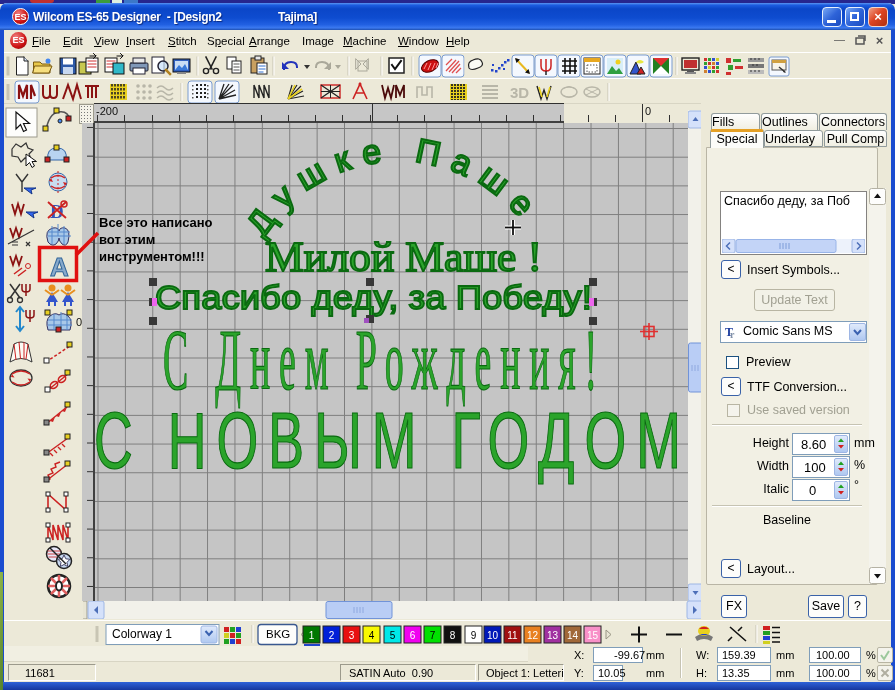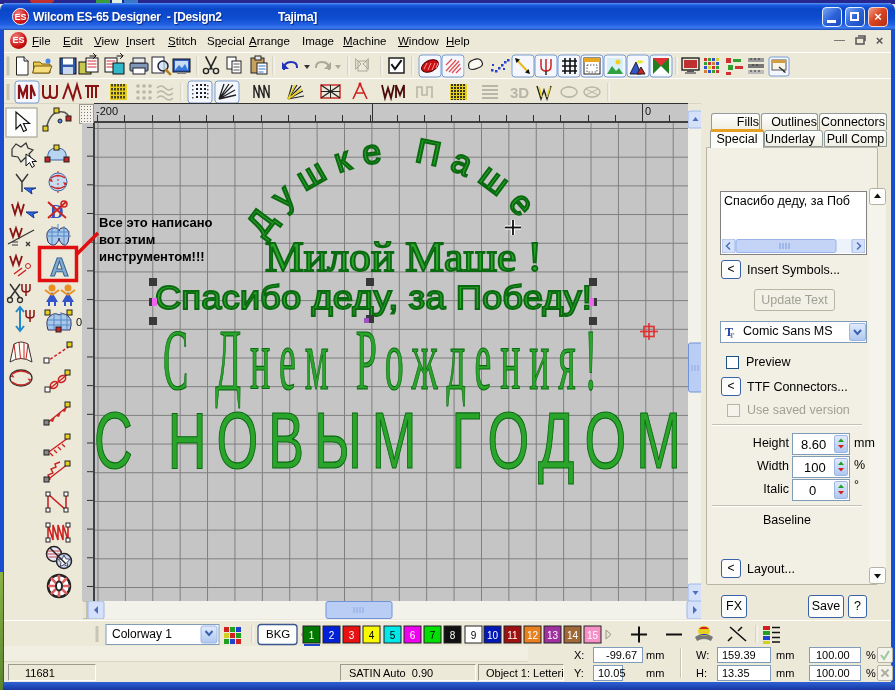--- a/index.html
+++ b/index.html
@@ -479,21 +479,21 @@
 <ellipse cx="55" cy="482" rx="3" ry="4.5" fill="#fff" stroke="#222" stroke-width="2"></ellipse>
 </svg>
 </div>
 
 <svg class="a" style="left:70px;top:225px;z-index:30;" width="32" height="36">
     <line x1="6" y1="30" x2="28" y2="8" stroke="#E01010" stroke-width="3.5"></line>
   </svg>
 
 <div class="a" style="left:79px;top:104px;width:15px;height:20px;background:#F4F2E8;border:1px solid #9C9A8C;background-image:radial-gradient(#777 0.8px,transparent 1px);background-size:3px 3px;background-position:3px 6px;"></div>
 
-<div class="a" style="left:94px;top:103px;width:594px;height:20px;background:#C6C6C6;border-top:1.5px solid #303030;border-bottom:2px solid #404040;">
+<div class="a" style="left:94px;top:103px;width:470px;height:20px;background:#C6C6C6;border-top:1.5px solid #303030;border-bottom:2px solid #404040;">
  <div class="a" style="left:3px;top:11px;width:589px;height:7px;background:repeating-linear-gradient(90deg,#303030 0px,#303030 1px,transparent 1px,transparent 27.25px);"></div>
  <div class="a" style="left:278px;top:0;width:1px;height:18px;background:#303030;"></div>
  <div class="a" style="left:548px;top:0;width:1px;height:18px;background:#303030;"></div>
  <div class="a" style="left:2px;top:1px;font-size:11px;color:#111;">-200</div>
  <div class="a" style="left:281px;top:1px;font-size:11px;color:#111;margin-top:16px;">-100</div>
  <div class="a" style="left:551px;top:1px;font-size:11px;color:#111;">0</div>
 </div>
 
 <div class="a" style="left:82px;top:123px;width:13px;height:478px;background:#C6C6C6;border-right:2px solid #404040;">
  <div class="a" style="left:5px;top:0;width:6px;height:478px;background:repeating-linear-gradient(transparent 0px,transparent 4px,#303030 4px,#303030 5px,transparent 5px,transparent 28.7px) repeat-y;background-size:6px 28.7px;"></div>
@@ -566,22 +566,22 @@
       <path d="M15 5 l-4 4 4 4 z" fill="#4D6FB8"></path>
 <rect x="604" y="0" width="16" height="18" rx="2" fill="#D5E1FA" stroke="#9EB6E4"></rect>
       <path d="M610 5 l4 4 -4 4 z" fill="#4D6FB8"></path>
 <rect x="243" y="0.5" width="66" height="17" rx="2" fill="#B9CDF5" stroke="#7193D8"></rect>
       <path d="M271 6 v6 M274 6 v6 M277 6 v6 M280 6 v6" stroke="#8FA8DF"></path>
 </svg>
 </div>
 
 <div class="a" id="rpanel" style="left:701px;top:103px;width:190px;height:517px;background:#ECE9D8;font-size:12.5px;">
 
-<div class="a" style="left:10px;top:10px;width:49px;height:17px;background:linear-gradient(#FEFEFE,#F0EEE1);border:1px solid #919B9C;border-bottom:none;border-radius:3px 3px 0 0;text-align:right;line-height:16px;">Fills</div>
-<div class="a" style="left:60px;top:10px;width:57px;height:17px;background:linear-gradient(#FEFEFE,#F0EEE1);border:1px solid #919B9C;border-bottom:none;border-radius:3px 3px 0 0;text-align:right;line-height:16px;">Outlines</div>
+<div class="a" style="left:10px;top:10px;width:49px;height:17px;background:linear-gradient(#FEFEFE,#F0EEE1);border:1px solid #919B9C;border-bottom:none;border-radius:3px 3px 0 0;text-align:left;line-height:16px;">Fills</div>
+<div class="a" style="left:60px;top:10px;width:57px;height:17px;background:linear-gradient(#FEFEFE,#F0EEE1);border:1px solid #919B9C;border-bottom:none;border-radius:3px 3px 0 0;text-align:left;line-height:16px;">Outlines</div>
 <div class="a" style="left:118px;top:10px;width:68px;height:17px;background:linear-gradient(#FEFEFE,#F0EEE1);border:1px solid #919B9C;border-bottom:none;border-radius:3px 3px 0 0;text-align:center;line-height:16px;">Connectors</div>
 
 <div class="a" style="left:63px;top:27px;width:59px;height:17px;background:linear-gradient(#FEFEFE,#F0EEE1);border:1px solid #919B9C;border-radius:3px 3px 0 0;text-align:left;line-height:16px;">Underlay</div>
 <div class="a" style="left:123px;top:27px;width:63px;height:17px;background:linear-gradient(#FEFEFE,#F0EEE1);border:1px solid #919B9C;border-radius:3px 3px 0 0;text-align:center;line-height:16px;">Pull Comp</div>
 <div class="a" style="left:9px;top:26px;width:54px;height:19px;background:#FCFCF9;border:1px solid #919B9C;border-bottom:none;border-top:3px solid #E5A024;border-radius:3px 3px 0 0;text-align:center;line-height:14px;z-index:2;">Special</div>
 
 <div class="a" style="left:5px;top:44px;width:172px;height:438px;border:1px solid #B9B5A5;background:#F2F0E4;border-radius:0 2px 2px 2px;"></div>
 
 
 <div class="a" style="left:19px;top:88px;width:147px;height:64px;background:#fff;border:1px solid #848280;">
@@ -620,21 +620,21 @@
  <div class="a" style="left:22px;top:2px;">Comic Sans MS</div>
  <div class="a" style="left:128px;top:1px;width:17px;height:18px;background:linear-gradient(#E0EAFB,#AFC8F0);border:1px solid #9EB6E4;border-radius:2px;"><svg width="15" height="16">
           <path d="M4 6 l3.5 4 3.5 -4" fill="none" stroke="#3A62B0" stroke-width="2"></path>
         </svg></div>
 </div>
 
 <div class="a" style="left:25px;top:253px;width:13px;height:13px;background:#fff;border:1px solid #1C5180;"></div>
 <div class="a" style="left:45px;top:252px;">Preview</div>
 
 <div class="a" style="left:20px;top:274px;width:20px;height:19px;background:#FDFDFB;border:1.5px solid #3A62A8;border-radius:3px;text-align:center;line-height:16px;font-size:12px;">&lt;</div>
-<div class="a" style="left:46px;top:277px;">TTF Connectors...</div>
+<div class="a" style="left:46px;top:277px;">TTF Conversion...</div>
 
 <div class="a" style="left:26px;top:301px;width:13px;height:13px;background:#F4F3EC;border:1px solid #B8B5A3;"></div>
 <div class="a" style="left:46px;top:300px;color:#A1A092;">Use saved version</div>
 <div class="vsep" style="left:11px;top:321px;width:150px;"></div>
 
 <div class="a" style="left:20px;top:333px;width:68px;text-align:right;">Height</div>
 <div class="a fld" style="left:91px;top:330px;width:58px;height:22px;">
  <div class="a" style="left:8px;top:3px;font-size:13px;">8.60</div>
  <div class="a" style="left:41px;top:1px;width:14px;height:18px;background:linear-gradient(#E0EAFB,#AFC8F0);border:1px solid #9EB6E4;border-radius:2px;"><svg width="12" height="16">
           <path d="M3 6 l3 -3.5 3 3.5 z" fill="#20A020"></path>
@@ -771,21 +771,21 @@
 <div class="a" style="left:336px;top:18px;width:136px;height:17px;border:1px solid;border-color:#9C9A8C #FFF #FFF #9C9A8C;">
       <span class="a" style="left:8px;top:2px;">SATIN Auto&nbsp; 0.90</span>
     </div>
 <div class="a" style="left:474px;top:18px;width:86px;height:17px;border:1px solid;border-color:#9C9A8C #FFF #FFF #9C9A8C;overflow:hidden;">
       <span class="a" style="left:7px;top:2px;white-space:nowrap;">Object 1: Letterin</span>
     </div>
 
 <div class="a" style="left:530px;top:0;width:357px;height:36px;">
  <div class="a" style="left:40px;top:3px;">X:</div>
  <div class="a fld" style="left:59px;top:1px;width:50px;height:16px;">
-        <span class="a" style="left:12px;top:1px;">-99.67</span>
+        <span class="a" style="left:20px;top:1px;">-99.67</span>
       </div>
  <div class="a" style="left:112px;top:3px;">mm</div>
  <div class="sep" style="left:146px;top:2px;height:30px;"></div>
  <div class="a" style="left:162px;top:3px;">W:</div>
  <div class="a fld" style="left:183px;top:1px;width:54px;height:16px;">
         <span class="a" style="left:4px;top:1px;">159.39</span>
       </div>
  <div class="a" style="left:242px;top:3px;">mm</div>
  <div class="a fld" style="left:275px;top:1px;width:52px;height:16px;">
         <span class="a" style="left:6px;top:1px;">100.00</span>

